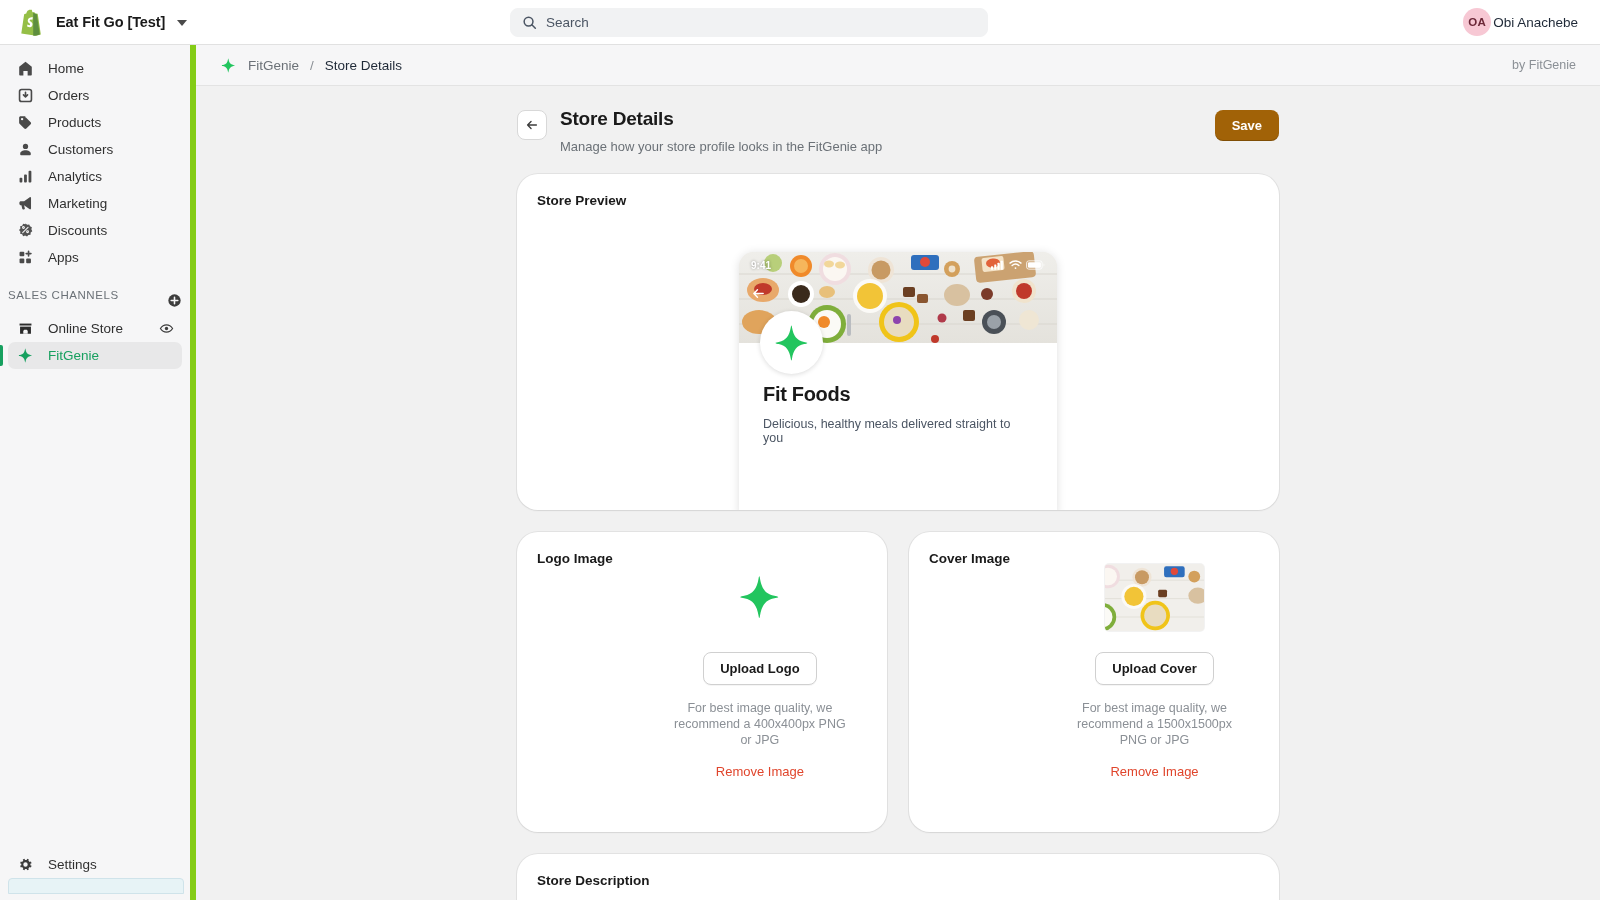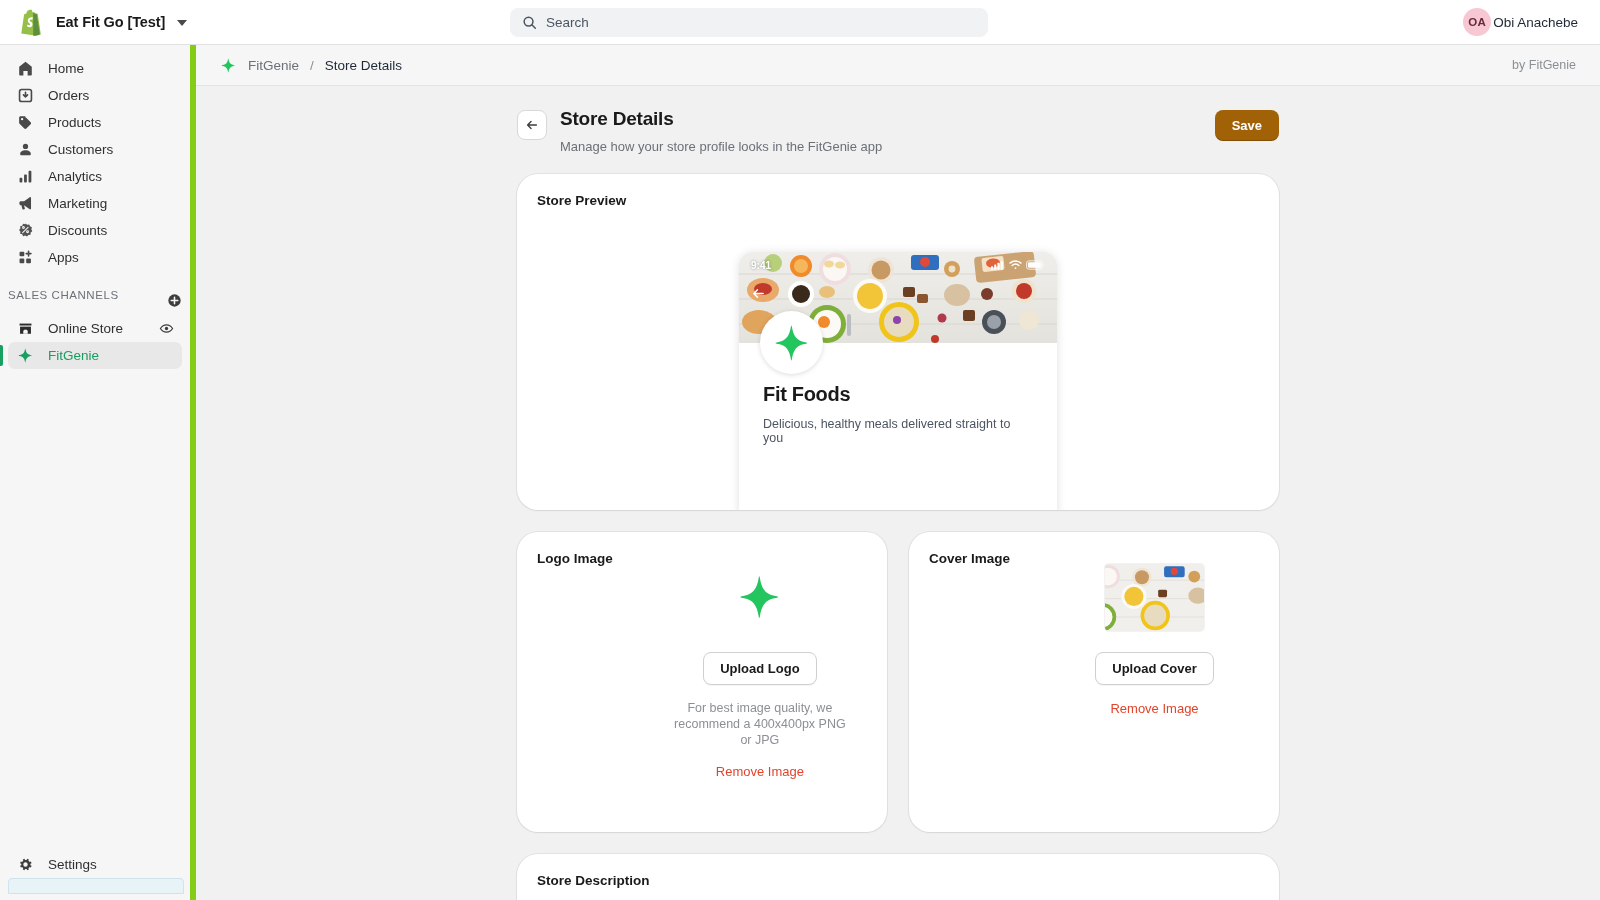--- a/index.html
+++ b/index.html
@@ -561,20 +561,21 @@
                           <circle cx="160" cy="70" r="20" fill="#f0c419"></circle>
                             <circle cx="160" cy="70" r="15" fill="#e8dcc0"></circle>
                           <circle cx="255" cy="70" r="12" fill="#4a5057"></circle>
                             <circle cx="255" cy="70" r="7" fill="#9aa1a8"></circle>
                           <circle cx="290" cy="68" r="10" fill="#efe6d4"></circle>
                         </g>
                       </svg>
                     </div>
                   </div>
                   <button class="upload-btn">Upload Cover</button>
+                  <div class="hint">For best image quality, we recommend a 1500x1500px PNG or JPG</div>
                   <div class="remove-link">Remove Image</div>
                 </div>
               </div>
             </div>
 
             <div class="card desc-card">
               <div class="card-title">Store Description</div>
             </div>
 
           </div>

